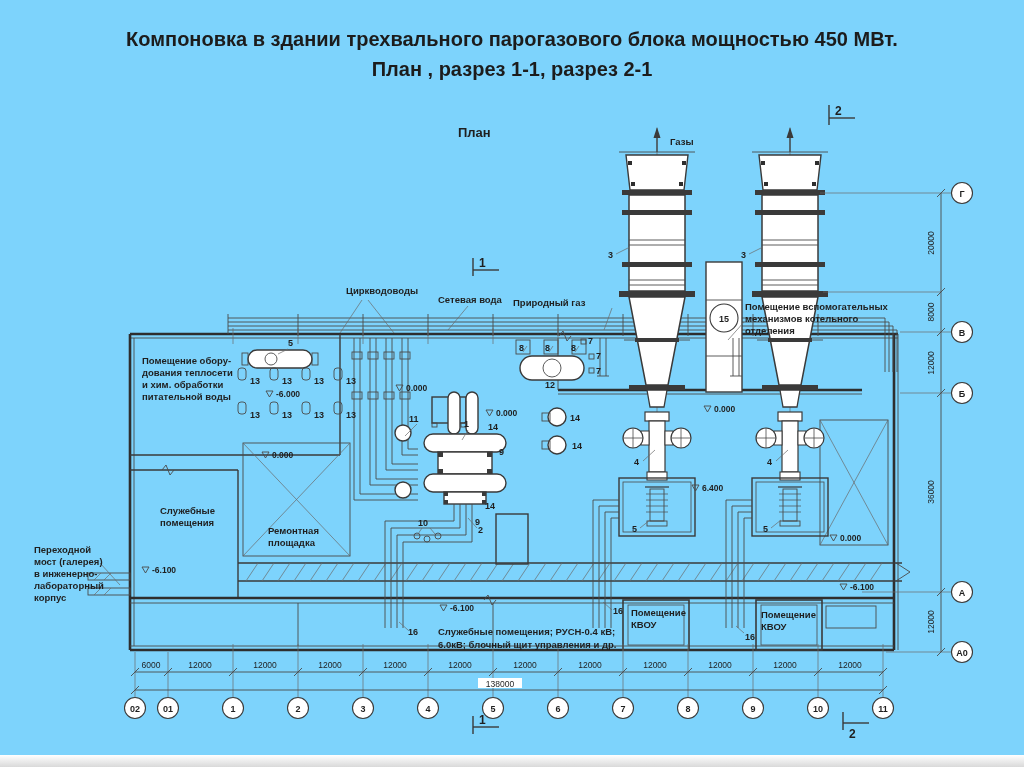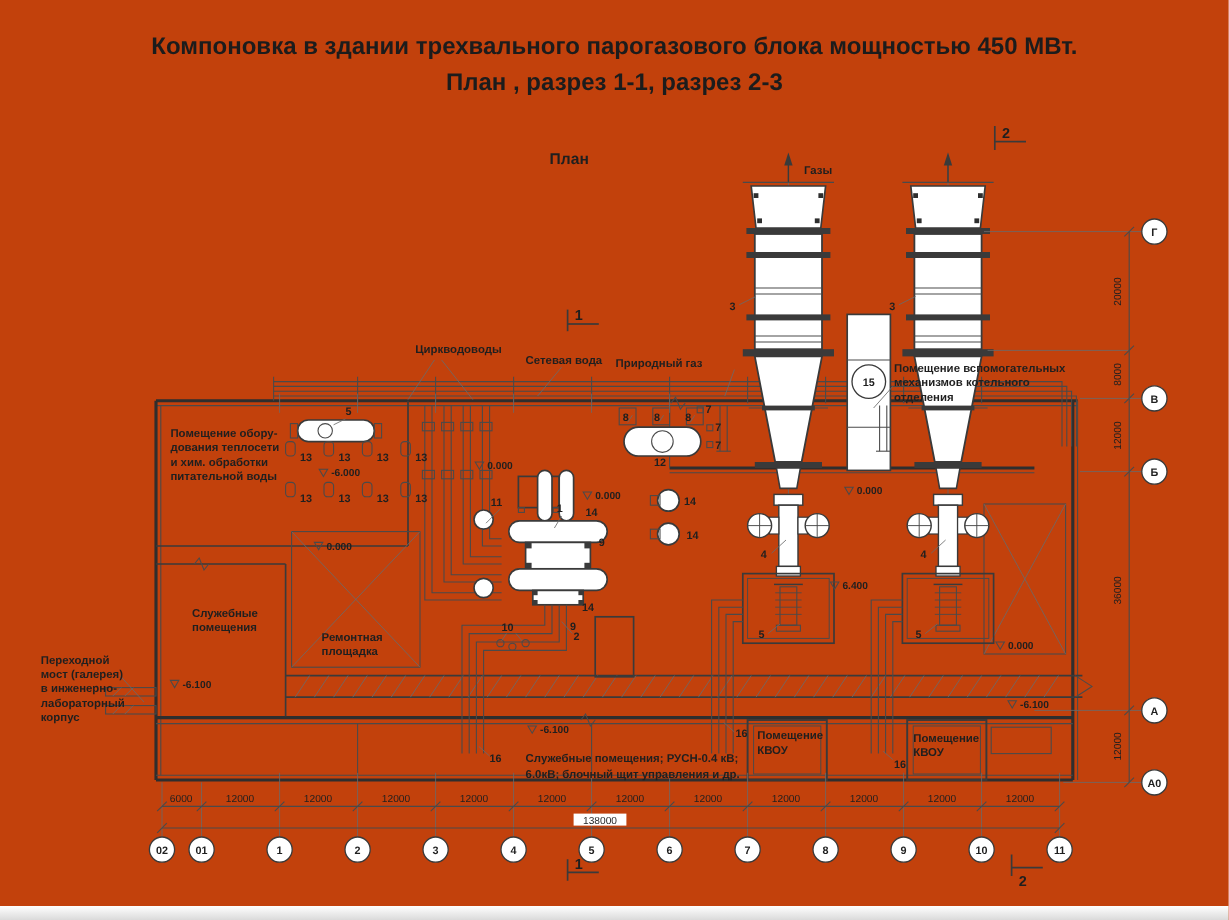--- a/index.html
+++ b/index.html
@@ -1,16 +1,16 @@
 <!DOCTYPE html>
 <html><head>
 <meta charset="utf-8">
 <style>
   html,body{margin:0;padding:0;background:#fff;}
-  #canvas{position:relative;width:1024px;height:767px;background:#c2410c;overflow:hidden;
+  #canvas{position:relative;width:1024px;height:767px;background:#7dd3fc;overflow:hidden;
           font-family:"Liberation Sans",sans-serif;}
   #titleblock{position:absolute;top:24px;left:0;width:1024px;text-align:center;color:#1c1c1c;}
   #titleblock .l{font-size:20px;font-weight:bold;line-height:30px;}
   #bottom-fade{position:absolute;left:0;bottom:0;width:1024px;height:12px;
                background:linear-gradient(#ffffff,#d9d9d9);}
   svg{position:absolute;left:0;top:0;}
   .w{stroke:#2e2e2e;stroke-width:2.6;fill:none;}          
   .m{stroke:#3a3a3a;stroke-width:1.4;fill:none;}          
   .n{stroke:#3a3a3a;stroke-width:1.4;fill:#ffffff;}       
   .t1{stroke:#4a4a4a;stroke-width:.9;fill:none;}          
@@ -25,21 +25,21 @@
   .tb{font-size:9px;font-weight:bold;text-anchor:middle;}
   .ts{font-size:12px;font-weight:bold;}
   .th{font-size:13px;font-weight:bold;}
 </style>
 </head>
 <body>
 
 <div id="canvas">
   <div id="titleblock">
     <div class="l">Компоновка в здании трехвального парогазового блока мощностью 450 МВт.</div>
-    <div class="l">План , разрез 1-1, разрез 2-3</div>
+    <div class="l">План , разрез 1-1, разрез 2-1</div>
   </div>
 
   <svg width="1024" height="767" viewBox="0 0 1024 767">
 
     <defs>
 
       <g id="unit">
         <line x1="657" y1="128" x2="657" y2="472" stroke="#6a6a6a" stroke-width=".7"></line>
         <line x1="657" y1="152" x2="657" y2="134" stroke="#3a3a3a" stroke-width="1.2"></line>
         <polygon points="653.5,138 660.5,138 657,127" fill="#3a3a3a"></polygon>

